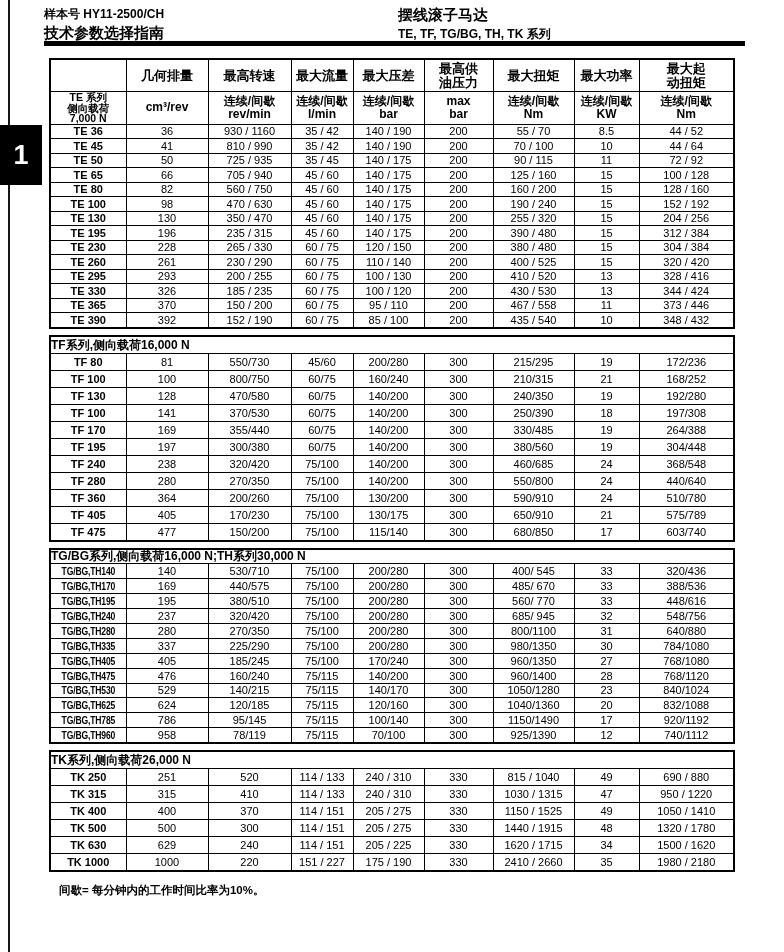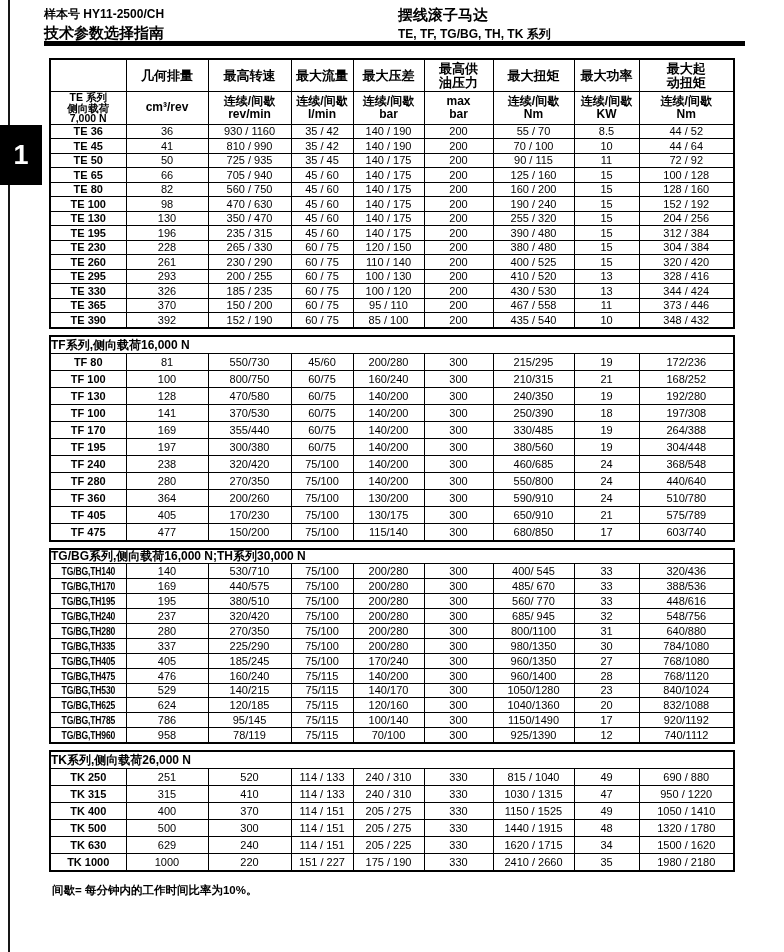--- a/index.html
+++ b/index.html
@@ -43,21 +43,21 @@
   }
   .sec-te td{height:13.5px;line-height:12px;}
   .sec-tf td{height:16px;line-height:14px;}
   .sec-tg td{height:13.9px;line-height:12px;}
   .sec-tk td{height:16px;line-height:14px;}
   td.rowlabel{font-weight:bold;}
   .cond{
     display:inline-block;transform:scaleX(.78);transform-origin:center;
     white-space:nowrap;font-weight:bold;font-size:11px;letter-spacing:-0.2px;
   }
-  .footnote{margin-top:11px;margin-left:8px;font-size:11.5px;font-weight:600;}
+  .footnote{margin-top:11px;margin-left:15px;font-size:11.5px;font-weight:600;}
 </style>
 </head>
 <body>
 
 <div class="edge-line"></div>
 <div class="side-tab">
   <span>1</span>
 </div>
 
 <div class="content">

